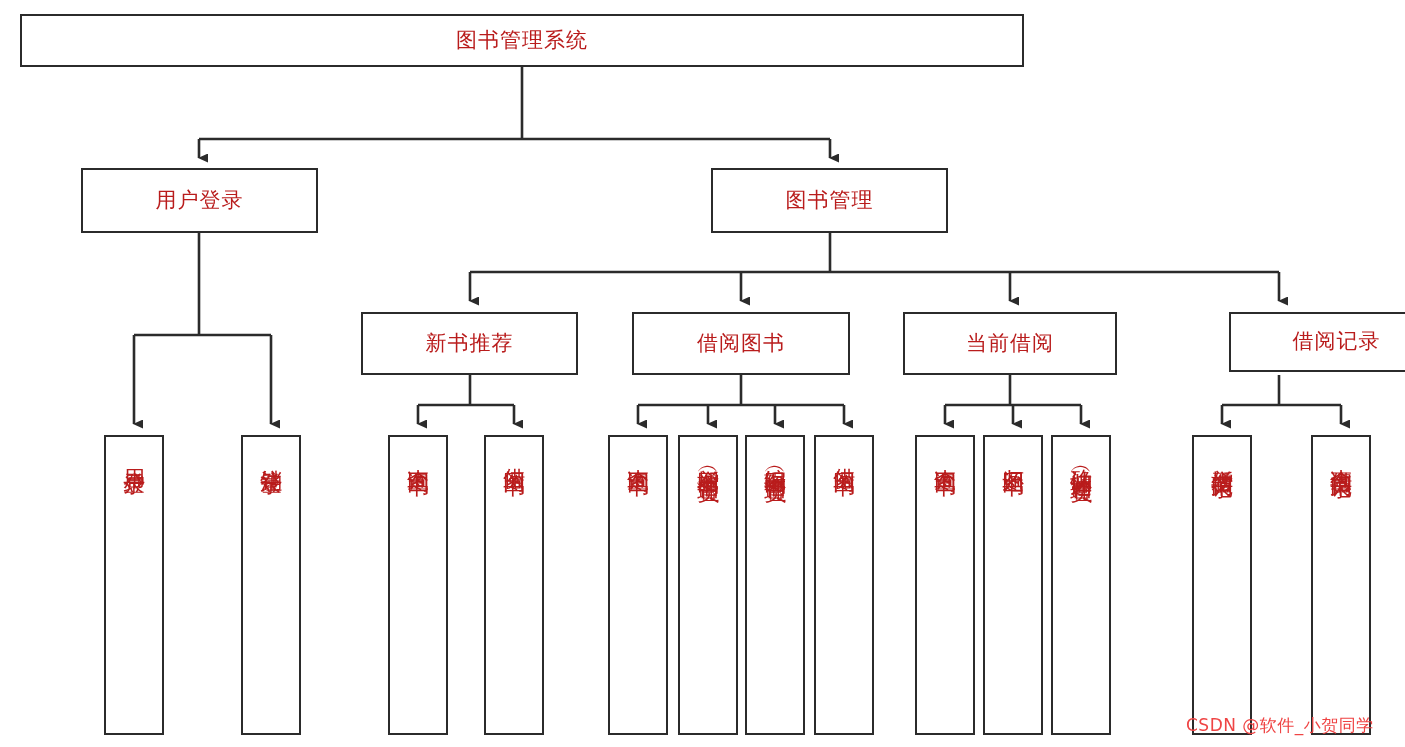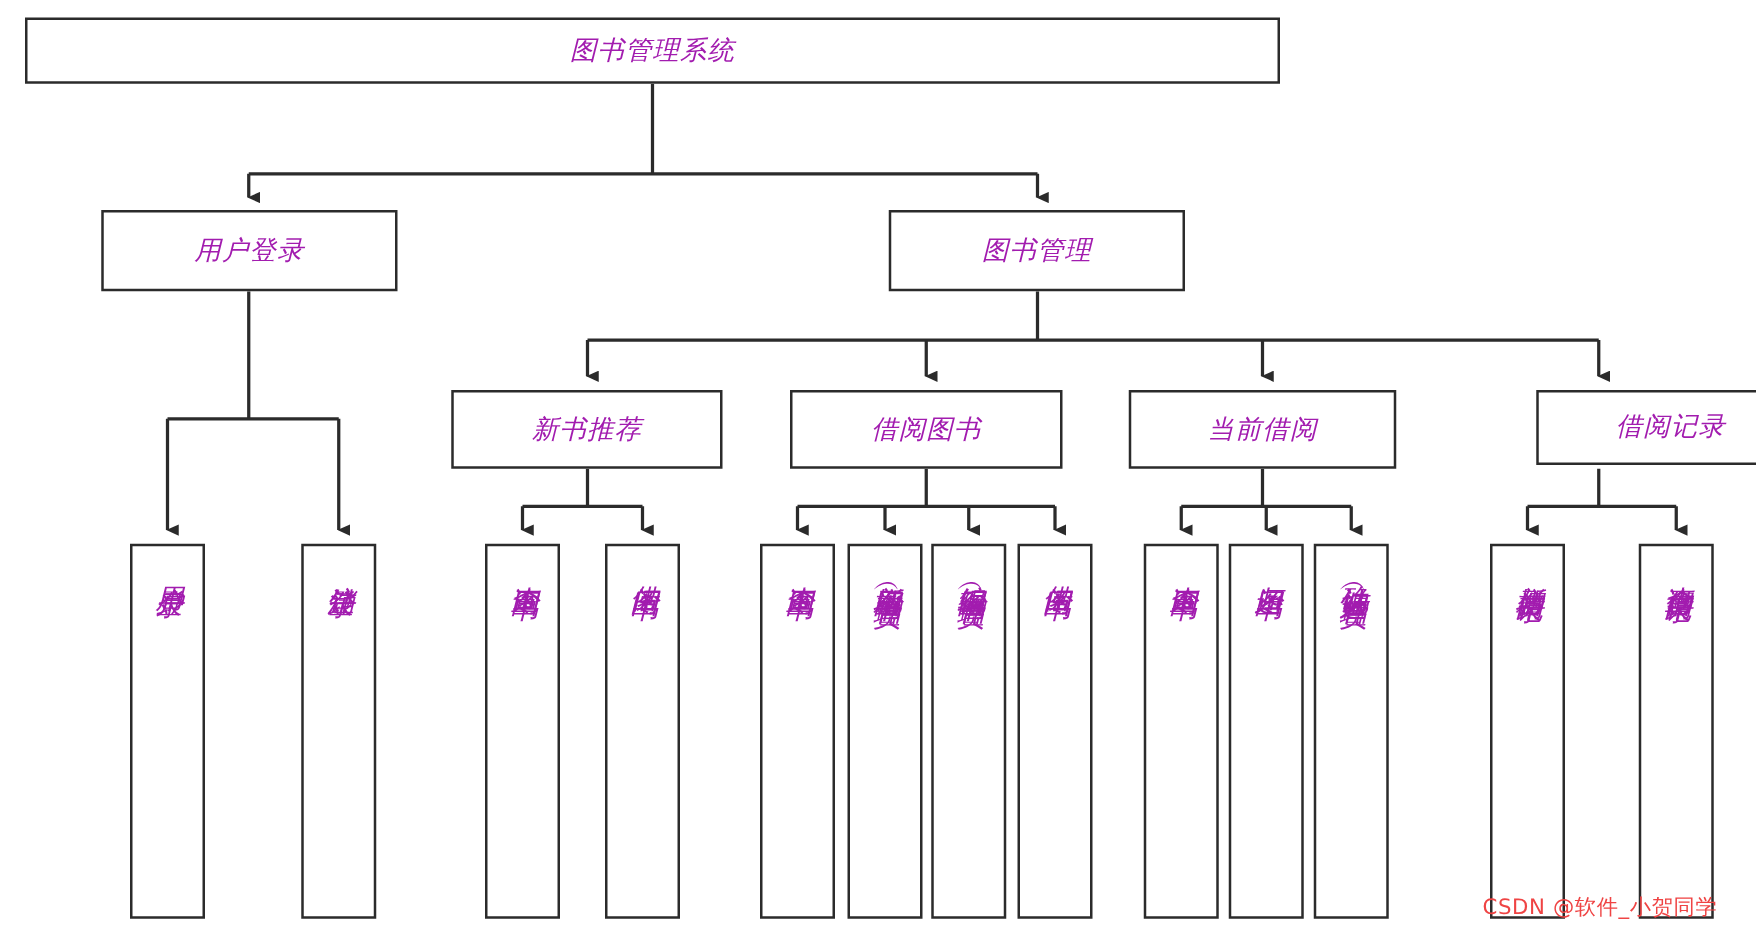--- a/index.html
+++ b/index.html
@@ -26,22 +26,21 @@
     pointer-events: none;
   }
   .node {
     position: absolute;
     box-sizing: border-box;
     border: 2.5px solid #2b2b2b;
     background: #ffffff;
     display: flex;
     align-items: center;
     justify-content: center;
-    color: #a21caf;
-    font-style: italic;
+    color: #b91c1c;
   }
   .node.horiz .label {
     font-size: 21px;
     line-height: 1.2;
     letter-spacing: 1px;
     white-space: nowrap;
   }
   .node.vert {
     align-items: flex-start;
     justify-content: center;

